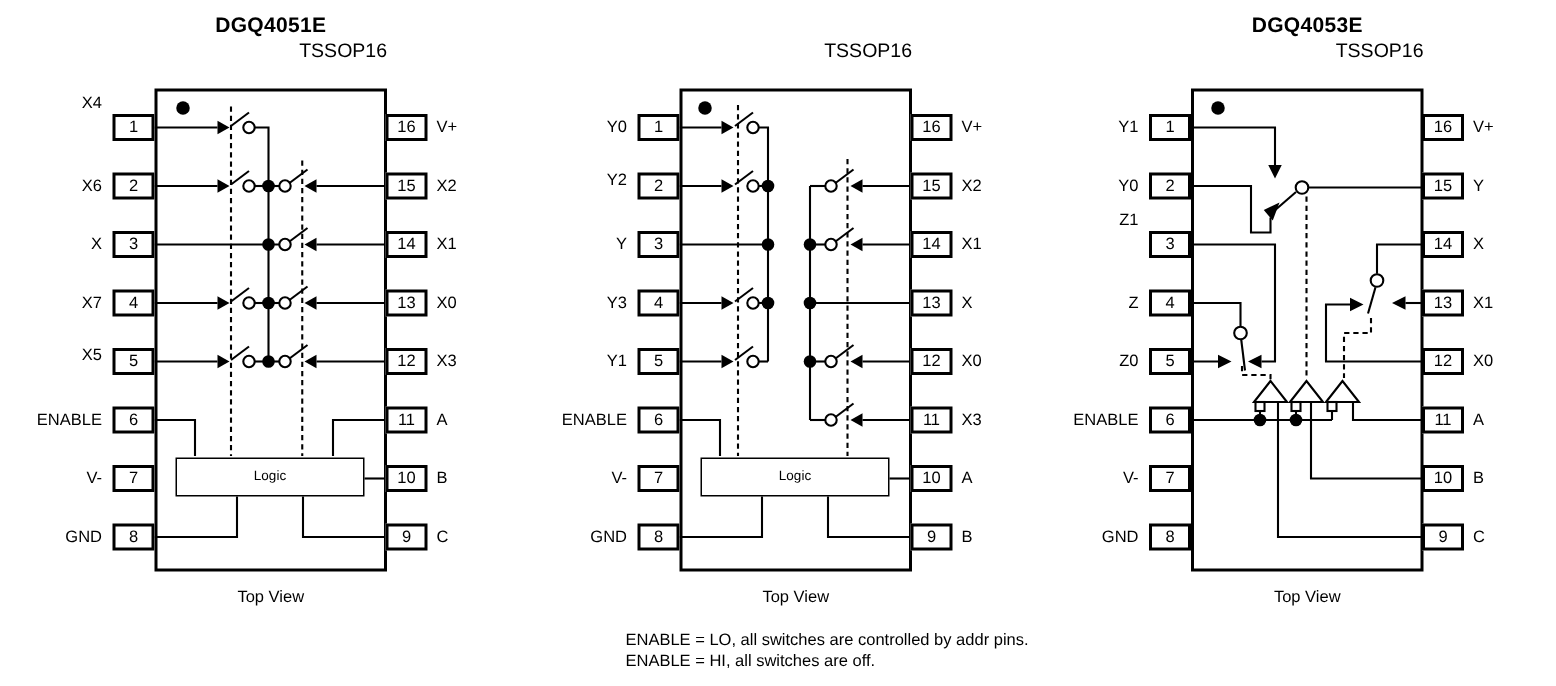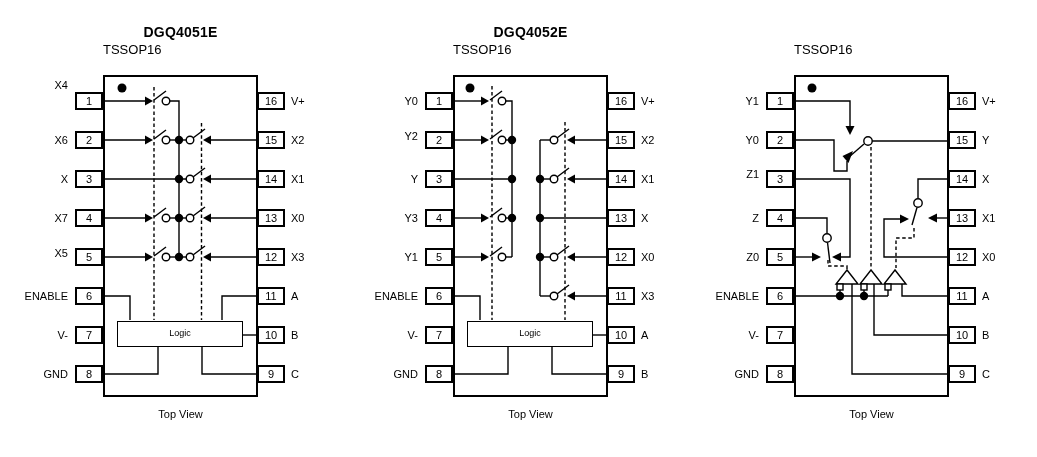--- a/index.html
+++ b/index.html
@@ -1,24 +1,24 @@
 <!DOCTYPE html>
 <html><head>
 <meta charset="utf-8">
 <style>
   * { box-sizing: border-box; margin: 0; padding: 0; }
   html, body { background: #ffffff; }
   #screen {
     position: relative; width: 1037px; height: 457px; background: #ffffff;
     font-family: "Liberation Sans", sans-serif; color: #000; overflow: hidden;
   }
-  .chip { position: absolute; top: 0; width: 346px; height: 401px; margin-top: 16px; }
+  .chip { position: absolute; top: 0; width: 346px; height: 401px; }
   .chip-title { position: absolute; top: 8px; left: 103px; width: 155px; text-align: center;
                 font-weight: bold; font-size: 14px; letter-spacing: 0.2px; }
-  .chip-pkg   { position: absolute; top: 26px; left: 103px; width: 155px; text-align: left; font-size: 13px; }
+  .chip-pkg   { position: absolute; top: 26px; left: 103px; width: 155px; text-align: right; font-size: 13px; }
   .ic-body { position: absolute; left: 103px; top: 59px; width: 155px; height: 322px;
              border: 2px solid #000; background: #fff; }
   .pbox { position: absolute; width: 28px; height: 18px; border: 2px solid #000; background: #fff;
           font-size: 11px; text-align: center; line-height: 14px; }
   .pbox.l { left: 75px; }
   .pbox.r { left: 257px; }
   .plabel { position: absolute; height: 18px; line-height: 18px; font-size: 11px; white-space: nowrap; }
   .plabel.l { left: 0; width: 68px; text-align: right; }
   .plabel.r { left: 291px; }
   .schem { position: absolute; left: 0; top: 0; width: 346px; height: 457px; pointer-events: none; }
@@ -135,21 +135,20 @@
     <span class="plabel r" style="top:154px">X1</span>
     <span class="plabel r" style="top:193px">X0</span>
     <span class="plabel r" style="top:232px">X3</span>
     <span class="plabel r" style="top:271px">A</span>
     <span class="plabel r" style="top:310px">B</span>
     <span class="plabel r" style="top:349px">C</span>
     <div class="topview">Top View</div>
   </div>
 
   <div class="chip" style="left:350px">
-    <div class="chip-title">DGQ4052E</div>
     <div class="chip-pkg">TSSOP16</div>
     <div class="ic-body"></div>
     <div class="logic-box">Logic</div>
 
     <svg class="schem" viewBox="0 0 346 457">
       <circle class="f" cx="120" cy="72" r="4.5"></circle>
       <g class="w d">
         <path d="M142,70 V304"></path>
           <path d="M215,106 V304"></path>
       </g>
@@ -245,20 +244,21 @@
     <span class="plabel r" style="top:154px">X1</span>
     <span class="plabel r" style="top:193px">X</span>
     <span class="plabel r" style="top:232px">X0</span>
     <span class="plabel r" style="top:271px">X3</span>
     <span class="plabel r" style="top:310px">A</span>
     <span class="plabel r" style="top:349px">B</span>
     <div class="topview">Top View</div>
   </div>
 
   <div class="chip" style="left:691px">
+    <div class="chip-title">DGQ4053E</div>
     <div class="chip-pkg">TSSOP16</div>
     <div class="ic-body"></div>
 
     <svg class="schem" viewBox="0 0 346 457">
       <circle class="f" cx="121" cy="72" r="4.5"></circle>
       <g class="w d">
         <path d="M180,131 V253"></path>
         <path d="M137,244 V250 H156 V253"></path>
         <path d="M223,212 V222 H205 V252"></path>
       </g>
@@ -305,21 +305,21 @@
         <polygon points="180,254 169,268 191,268"></polygon>
         <polygon points="204,254 193,268 215,268"></polygon>
         <rect x="146" y="268" width="6" height="6"></rect>
         <rect x="170" y="268" width="6" height="6"></rect>
         <rect x="194" y="268" width="6" height="6"></rect>
       </g>
     </svg>
 
     <span class="plabel l" style="top:76px">Y1</span>
     <span class="plabel l" style="top:115px">Y0</span>
-    <span class="plabel l" style="top:149px">Z1</span>
+    <span class="plabel l" style="top:138px">Z1</span>
     <span class="plabel l" style="top:193px">Z</span>
     <span class="plabel l" style="top:232px">Z0</span>
     <span class="plabel l" style="top:271px">ENABLE</span>
     <span class="plabel l" style="top:310px">V-</span>
     <span class="plabel l" style="top:349px">GND</span>
     <div class="pbox l" style="top:76px">1</div>
     <div class="pbox l" style="top:115px">2</div>
     <div class="pbox l" style="top:154px">3</div>
     <div class="pbox l" style="top:193px">4</div>
     <div class="pbox l" style="top:232px">5</div>
@@ -338,14 +338,18 @@
     <span class="plabel r" style="top:115px">Y</span>
     <span class="plabel r" style="top:154px">X</span>
     <span class="plabel r" style="top:193px">X1</span>
     <span class="plabel r" style="top:232px">X0</span>
     <span class="plabel r" style="top:271px">A</span>
     <span class="plabel r" style="top:310px">B</span>
     <span class="plabel r" style="top:349px">C</span>
     <div class="topview">Top View</div>
   </div>
 
+  <div class="footnote">
+    <div>ENABLE = LO, all switches are controlled by addr pins.</div>
+    <div>ENABLE = HI, all switches are off.</div>
+  </div>
 
 </div>
 
 </body></html>

